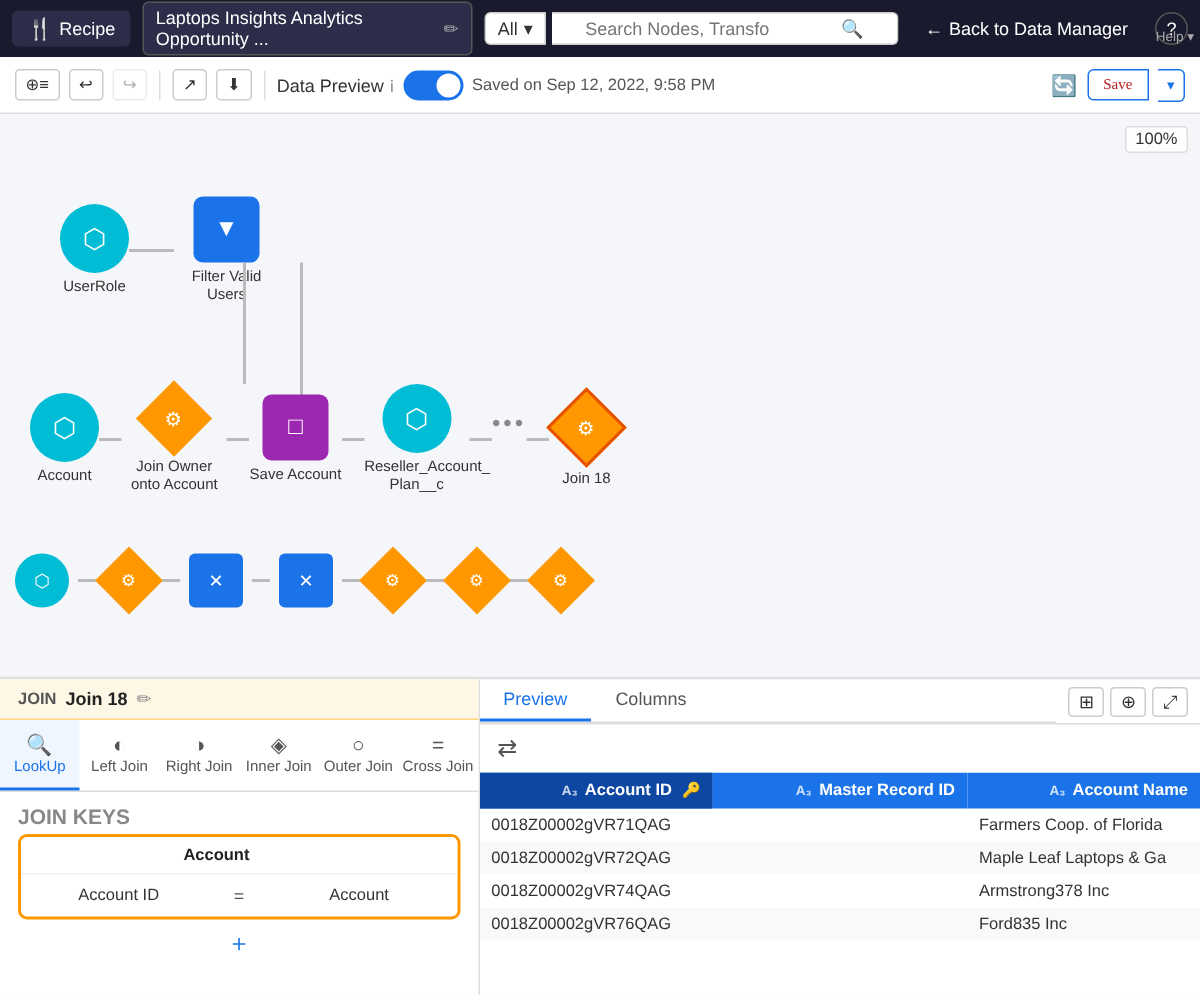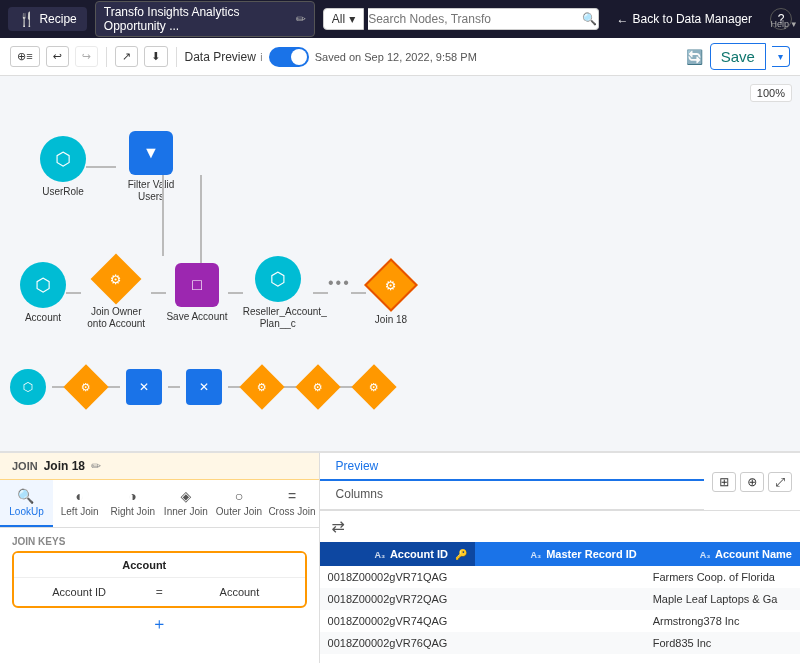--- a/index.html
+++ b/index.html
@@ -25,21 +25,21 @@
       display: flex; align-items: center; gap: 4px; flex: 1;
     }
     .all-dropdown {
       display: flex; align-items: center; gap: 4px; background: #fff;
       border: 1px solid #ccc; border-radius: 4px 0 0 4px; padding: 3px 8px;
       font-size: 12px; cursor: pointer; color: #333;
     }
     .search-input-wrap {
       display: flex; align-items: center; background: #fff;
       border: 1px solid #ccc; border-left: none; border-radius: 0 4px 4px 0;
-      padding: 3px 0; flex: 1;
+      padding: 3px 22px; flex: 1;
     }
     .search-input-wrap input {
       border: none; outline: none; font-size: 12px; background: transparent; width: 100%;
     }
     .back-btn {
       display: flex; align-items: center; gap: 4px; background: transparent;
       color: #fff; border: none; padding: 4px 10px; font-size: 12px; cursor: pointer;
       white-space: nowrap;
     }
     .help-btn {
@@ -65,22 +65,22 @@
       width: 40px; height: 20px; cursor: pointer; position: relative;
     }
     .toggle-switch.on { background: #1a73e8; }
     .toggle-knob {
       position: absolute; width: 16px; height: 16px; background: #fff;
       border-radius: 50%; top: 2px; left: 2px; transition: left 0.2s;
     }
     .toggle-switch.on .toggle-knob { left: 22px; }
     .save-status { flex: 1; text-align: left; font-size: 11px; color: #555; }
     .save-btn {
-      background: #fff; border: 1px solid #1a73e8; color: #0f766e;
-      border-radius: 4px 0 0 4px; padding: 4px 10px; cursor: pointer; font-size: 15px;
+      background: #fff; border: 1px solid #1a73e8; color: #b91c1c;
+      border-radius: 4px 0 0 4px; padding: 4px 10px; cursor: pointer; font-size: 10px; font-family: Liberation Serif, serif;
     }
     .save-dropdown-btn {
       background: #fff; border: 1px solid #1a73e8; border-left: none; color: #1a73e8;
       border-radius: 0 4px 4px 0; padding: 4px 6px; cursor: pointer; font-size: 10px;
     }
     .save-run-btn {
       background: #1a73e8; color: #fff; border: none;
       border-radius: 4px; padding: 4px 12px; cursor: pointer; font-size: 12px; font-weight: 600;
     }
 
@@ -128,21 +128,21 @@
       display: flex; border-bottom: 1px solid #ddd; background: #fff;
     }
     .join-tab {
       flex: 1; text-align: center; padding: 8px 2px; font-size: 10px;
       cursor: pointer; color: #555; border-bottom: 2px solid transparent;
       display: flex; flex-direction: column; align-items: center; gap: 2px;
     }
     .join-tab.active { color: #1a73e8; border-bottom: 2px solid #1a73e8; background: #f0f6ff; }
     .join-tab-icon { font-size: 14px; }
 
-    .join-keys-label { padding: 8px 12px 4px; font-size: 10px; color: #888; font-weight: 600; text-transform: uppercase; }
+    .join-keys-label { padding: 8px 12px 4px; font-size: 14px; color: #888; font-weight: 600; text-transform: uppercase; }
     .join-keys-table {
       margin: 0 12px; border: 2px solid #ff9800; border-radius: 6px; overflow: hidden;
     }
     .join-keys-header {
       display: flex; background: #fff;
     }
     .join-keys-header-cell {
       flex: 1; padding: 6px 10px; font-size: 11px; font-weight: 700; color: #222;
       text-align: center;
     }
@@ -163,21 +163,21 @@
     }
 
     
     .preview-panel {
       flex: 1; background: #fff; display: flex; flex-direction: column;
     }
     .preview-header {
       display: flex; align-items: center; padding: 6px 12px; gap: 4px;
     }
     .preview-tabs {
-      display: flex; border-bottom: 1px solid #ddd; flex-direction: column;
+      display: flex; border-bottom: 1px solid #ddd;
     }
     .preview-tab {
       padding: 6px 16px; font-size: 12px; cursor: pointer; color: #555;
       border-bottom: 2px solid transparent;
     }
     .preview-tab.active { color: #1a73e8; border-bottom: 2px solid #1a73e8; }
 
     .preview-table { width: 100%; border-collapse: collapse; font-size: 11px; }
     .preview-table thead tr { background: #1a73e8; color: #fff; }
     .preview-table thead th {
@@ -206,21 +206,21 @@
   </style>
 </head>
 <body>
 
 <div class="top-nav">
   <button class="recipe-btn">
     <span class="recipe-icon">🍴</span>
     <span>Recipe</span>
   </button>
   <div class="recipe-title">
-    <span>Transfo Insights Analytics Opportunity ...</span>
+    <span>Laptops Insights Analytics Opportunity ...</span>
     <span style="color:#aaa">✏</span>
   </div>
   <div class="search-area">
     <div class="all-dropdown">
       <span>All</span>
       <span>▾</span>
     </div>
     <div class="search-input-wrap">
       <input type="text" placeholder="Search Nodes, Transfo" style="">
       <span style="color:#888">🔍</span>

